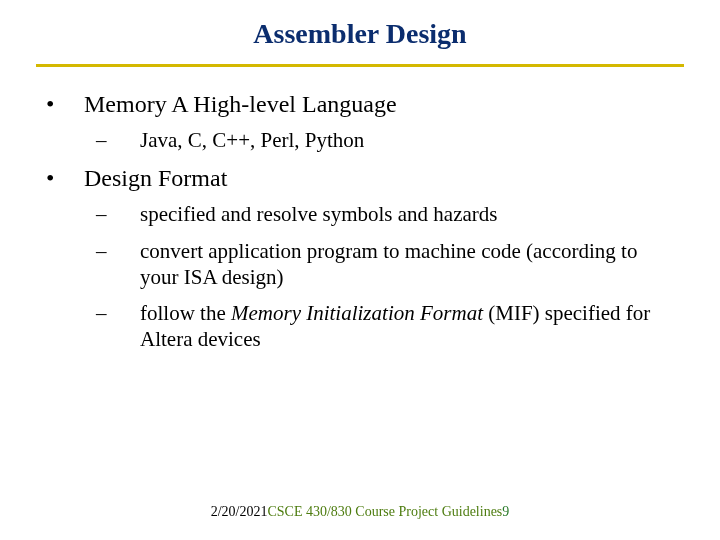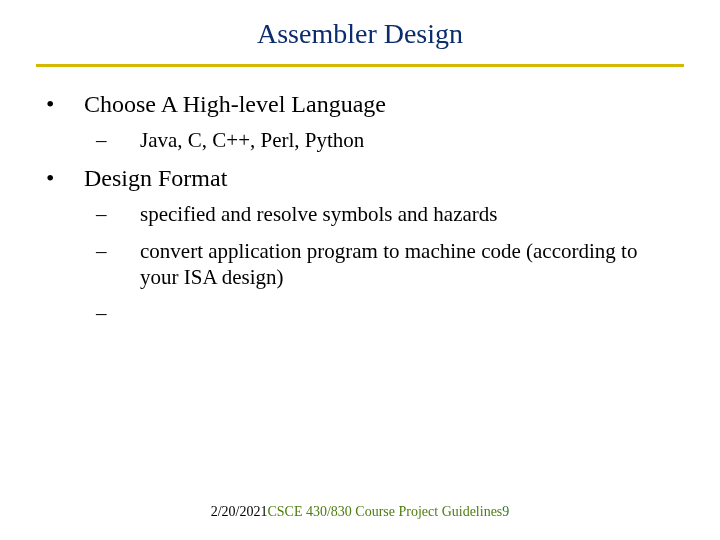--- a/index.html
+++ b/index.html
@@ -12,21 +12,21 @@
   }
   .slide {
     width: 720px;
     height: 540px;
     padding: 18px 30px 0 30px;
     position: relative;
   }
   .title {
     text-align: center;
     font-size: 28px;
-    font-weight: normal;
+    font-weight: bold;
     color: #0b2d6e;
     margin-bottom: 14px;
   }
   .rule {
     height: 3px;
     background: #d4b800;
     margin: 0 6px 22px 6px;
   }
   .content {
     font-size: 24px;
@@ -74,21 +74,21 @@
 
 <div class="slide">
 
   <div class="title">Assembler Design</div>
   <div class="rule"></div>
 
   <div class="content">
 
     <div class="b1">
       <span class="bullet">•</span>
-      <span class="text">Choose A High-level Language</span>
+      <span class="text">Memory A High-level Language</span>
     </div>
 
     <div class="b2">
       <span class="bullet">–</span>
       <span class="text">Java, C, C++, Perl, Python</span>
     </div>
 
     <div class="b1">
       <span class="bullet">•</span>
       <span class="text">Design Format</span>
@@ -99,20 +99,23 @@
       <span class="text">specified and resolve symbols and hazards</span>
     </div>
 
     <div class="b2">
       <span class="bullet">–</span>
       <span class="text">convert application program to machine code (according to your ISA design)</span>
     </div>
 
     <div class="b2">
       <span class="bullet">–</span>
+      <span class="text">
+        <span>follow the </span><span class="italic">Memory Initialization Format</span><span> (MIF) specified for Altera devices</span>
+      </span>
     </div>
 
   </div>
 
   <div class="footer">
     <span class="date">2/20/2021</span>
     <span class="course">CSCE 430/830 Course Project Guidelines</span>
     <span class="page">9</span>
   </div>
 

